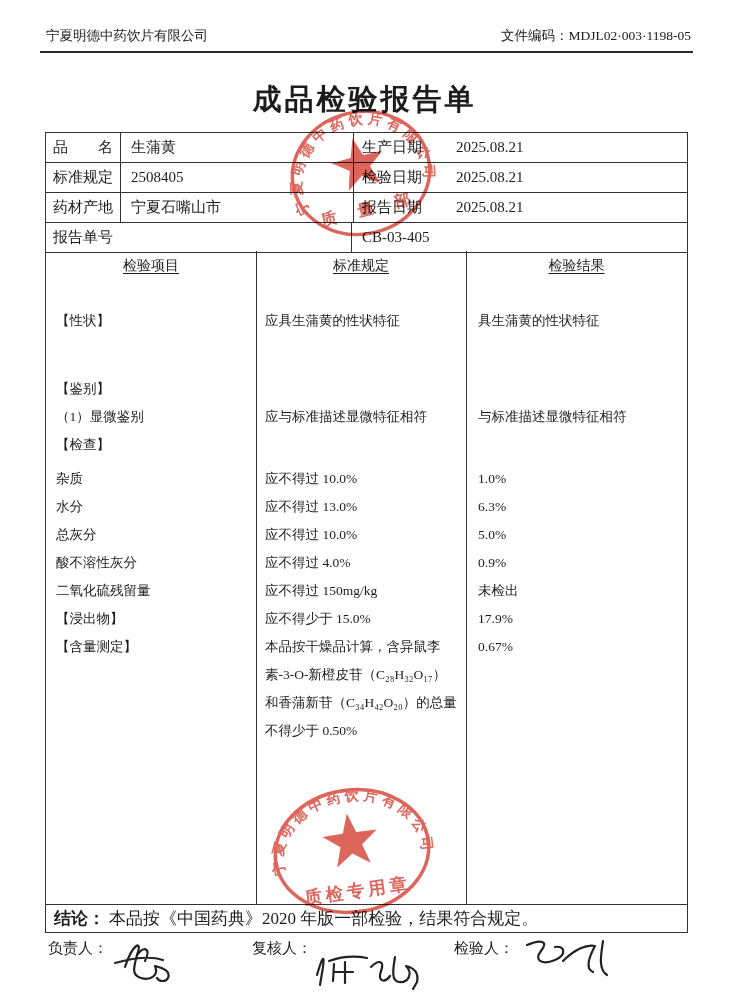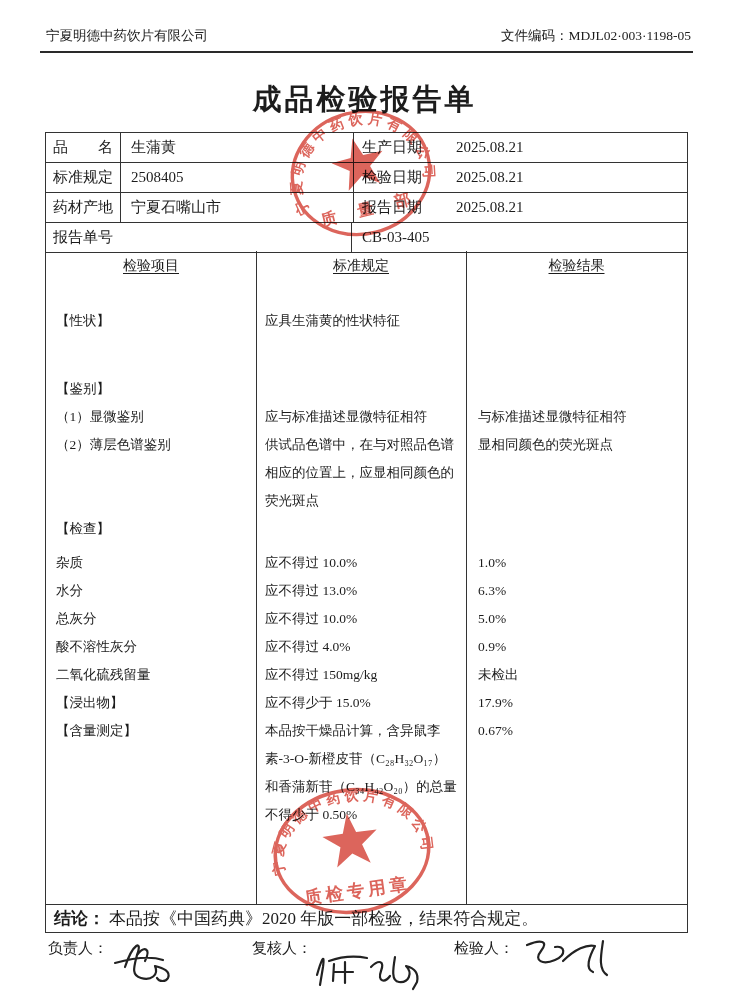--- a/index.html
+++ b/index.html
@@ -111,35 +111,31 @@
 
     <div class="main-head">
       <div class="h h1">检验项目</div>
       <div class="h h2">标准规定</div>
       <div class="h h3">检验结果</div>
     </div>
 
     <div class="mrow r0">
       <div class="mc1">【性状】</div>
       <div class="mc2">应具生蒲黄的性状特征</div>
+      <div class="mc3">具生蒲黄的性状特征</div>
     </div>
     <div class="mrow r1">
       <div class="mc1">【鉴别】</div>
       <div class="mc2"></div>
       <div class="mc3"></div>
     </div>
     <div class="mrow r2">
       <div class="mc1">（1）显微鉴别</div>
       <div class="mc2">应与标准描述显微特征相符</div>
       <div class="mc3">与标准描述显微特征相符</div>
-    </div>
-    <div class="mrow r3">
-      <div class="mc1">（2）薄层色谱鉴别</div>
-      <div class="mc2">供试品色谱中，在与对照品色谱相应的位置上，应显相同颜色的荧光斑点</div>
-      <div class="mc3">显相同颜色的荧光斑点</div>
     </div>
     <div class="mrow r4">
       <div class="mc1">【检查】</div>
       <div class="mc2"></div>
       <div class="mc3"></div>
     </div>
     <div class="mrow r5">
       <div class="mc1">杂质</div>
       <div class="mc2">应不得过 10.0%</div>
       <div class="mc3">1.0%</div>

